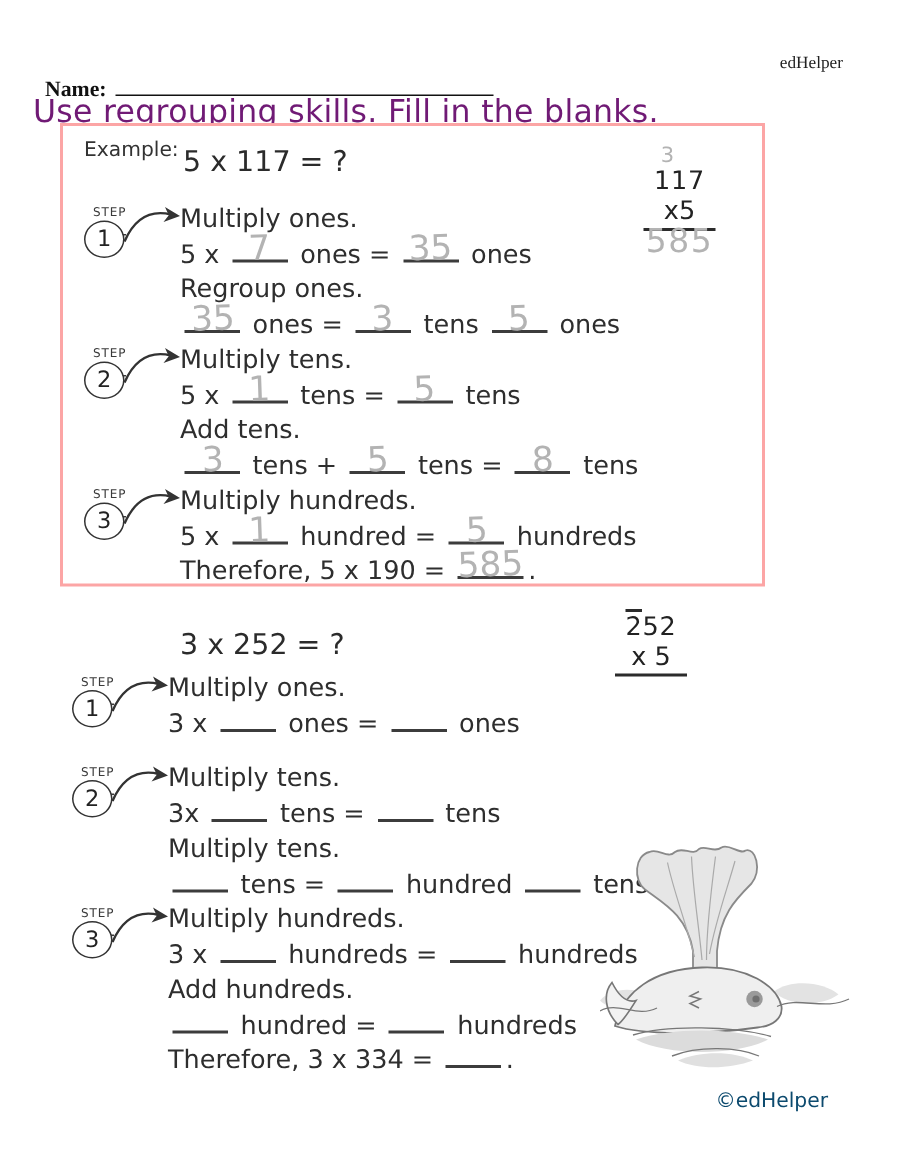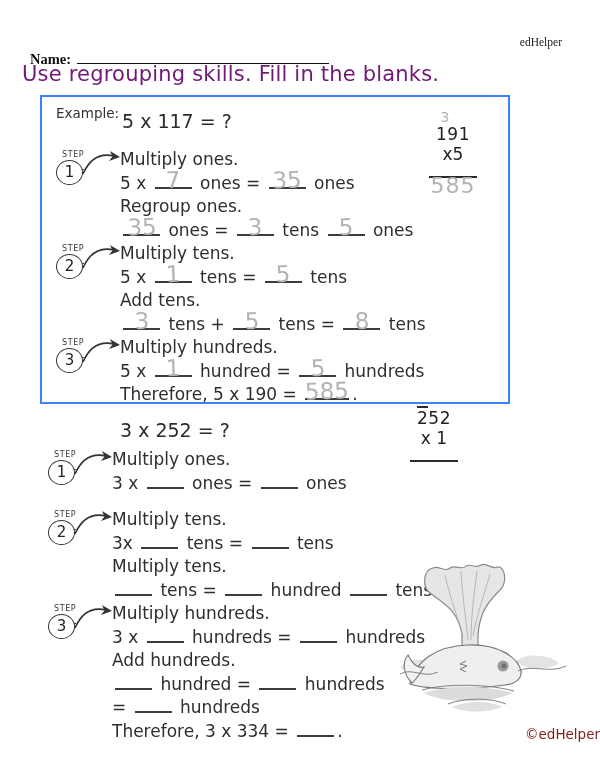--- a/index.html
+++ b/index.html
@@ -6,22 +6,22 @@
   #page{position:relative;width:600px;height:776px;background:#fff;overflow:hidden;
         font-family:"DejaVu Sans","Liberation Sans",sans-serif;color:#2e2e2e;border-radius:27px;}
 
   .brand{position:absolute;right:38px;top:36px;font-family:"Liberation Serif",serif;
          font-size:11.5px;color:#222;}
   .name-row{position:absolute;left:30px;top:49px;white-space:nowrap;}
   .name-label{font-family:Liberation Serif, serif;font-weight:bold;font-size:14.5px;color:#111;}
   .name-line{display:inline-block;width:252px;border-bottom:1.8px solid #111;height:12px;margin-left:6px;}
   .title{position:absolute;left:22px;top:62px;font-size:21px;color:#701a75;letter-spacing:0.2px;}
 
-  .example-box{position:absolute;left:40px;top:95px;width:466px;height:305px;
-               border:2px solid #3b82f6;background:#fff;}
+  .example-box{position:absolute;left:40px;top:82px;width:466px;height:305px;
+               border:2px solid #fca5a5;background:#fff;}
   .example-label{position:absolute;left:14px;top:8px;font-size:13.5px;color:#333;}
   .problem-heading{position:absolute;font-size:19px;color:#2b2b2b;}
   #example-problem{left:80px;top:13px;}
   #p2-problem{left:120px;top:419px;}
 
   .steps{position:absolute;}
   #example-steps{left:8px;top:51px;}
   #p2-steps{left:42px;top:448px;}
   #p2-steps .step-block:nth-child(2){margin-top:12px;}
 
@@ -37,48 +37,48 @@
   .wline{height:23.5px;line-height:23.5px;font-size:17px;white-space:nowrap;color:#2e2e2e;}
   .blank{display:inline-block;width:37px;border-bottom:2.2px solid #3c3c3c;position:relative;
          height:14px;margin:0 3px;vertical-align:baseline;}
   .answer{position:absolute;left:50%;bottom:-5px;transform:translateX(-50%) rotate(-2deg);
           color:#b3b3b3;font-size:23px;line-height:1;white-space:nowrap;}
 
   .vwork{position:absolute;width:48px;text-align:center;font-size:17px;color:#222;}
   #example-work{left:387px;top:14px;}
   .vwork .carry{color:#b3b3b3;font-size:14px;height:14px;line-height:13px;padding-right:16px;}
   .vwork .mcand{line-height:19px;letter-spacing:0.5px;}
-  .vwork .mline{border-bottom:2px solid #2b2b2b;line-height:20px;padding:0 3px 12px 3px;}
+  .vwork .mline{border-bottom:2px solid #2b2b2b;line-height:20px;padding:0 3px 1px 3px;}
   .vwork .result{color:#b3b3b3;font-size:22px;line-height:20px;margin-top:-2px;letter-spacing:1px;}
   #p2-work{left:410px;top:409px;}
   .ovl{border-top:2px solid #2b2b2b;}
 
   .whale{position:absolute;left:400px;top:562px;}
-  .footer-credit{position:absolute;left:477px;top:726px;font-size:13.5px;color:#7f1d1d;margin-left:48px;}
+  .footer-credit{position:absolute;left:477px;top:726px;font-size:13.5px;color:#0c4a6e;}
 </style>
 </head>
 <body>
 
 <div id="page">
 
   <div class="brand">edHelper</div>
 
   <div class="name-row">
     <span class="name-label">Name:</span><span class="name-line"></span>
   </div>
 
   <div class="title">Use regrouping skills. Fill in the blanks.</div>
 
   <div class="example-box">
     <div class="example-label">Example:</div>
     <div class="problem-heading" id="example-problem">5 x 117 = ?</div>
 
     <div class="vwork" id="example-work">
       <div class="carry">3</div>
-      <div class="mcand">191</div>
+      <div class="mcand">117</div>
       <div class="mline">x5</div>
       <div class="result">585</div>
     </div>
 
     <div class="steps" id="example-steps">
         <div class="step-block">
           <div class="marker">
             <span class="step-word">STEP</span>
             <span class="step-circle">1</span>
             <svg class="arrow" width="42" height="30" viewBox="0 0 42 30">
@@ -124,21 +124,21 @@
             <div class="wline"><span>Therefore, 5 x 190 = </span><span class="blank" style="width: 44px;"><span class="answer">585</span></span><span>.</span></div>
           </div>
         </div>
       </div>
   </div>
 
   <div class="problem-heading" id="p2-problem">3 x 252 = ?</div>
 
   <div class="vwork" id="p2-work">
     <div class="mcand"><span class="ovl">2</span><span>52</span></div>
-    <div class="mline">x 1</div>
+    <div class="mline">x 5</div>
   </div>
 
   <div class="steps" id="p2-steps">
       <div class="step-block">
         <div class="marker">
           <span class="step-word">STEP</span>
           <span class="step-circle">1</span>
           <svg class="arrow" width="42" height="30" viewBox="0 0 42 30">
             <path d="M2,26 Q12,3 33,8" fill="none" stroke="#333" stroke-width="1.6"></path>
             <path d="M39,9 L29,3 L31.5,8.5 L28,13 Z" fill="#333"></path>
@@ -172,21 +172,20 @@
           <svg class="arrow" width="42" height="30" viewBox="0 0 42 30">
             <path d="M2,26 Q12,3 33,8" fill="none" stroke="#333" stroke-width="1.6"></path>
             <path d="M39,9 L29,3 L31.5,8.5 L28,13 Z" fill="#333"></path>
           </svg>
         </div>
         <div class="lines">
           <div class="wline"><span>Multiply hundreds.</span></div>
           <div class="wline"><span>3 x </span><span class="blank"></span><span> hundreds = </span><span class="blank"></span><span> hundreds</span></div>
           <div class="wline"><span>Add hundreds.</span></div>
           <div class="wline"><span class="blank"></span><span> hundred = </span><span class="blank"></span><span> hundreds</span></div>
-          <div class="wline"><span>= </span><span class="blank"></span><span> hundreds</span></div>
           <div class="wline"><span>Therefore, 3 x 334 = </span><span class="blank"></span><span>.</span></div>
         </div>
       </div>
     </div>
 
   <svg class="whale" width="168" height="152" viewBox="0 0 168 152">
 
     <path d="M62,86 L62,72 C58,48 42,40 30,31 C22,25 23,8 33,6 C39,3 45,11 50,6 C55,2 62,9 66,4 C70,1 76,7 81,3 C86,0 93,8 97,5 C104,3 108,18 101,27 C90,38 80,48 78,72 L78,86 Z" fill="#e6e6e6" stroke="#8a8a8a" stroke-width="1.2"></path>
     <path d="M45,13 C49,32 57,52 63,76" fill="none" stroke="#aaaaaa" stroke-width="0.8"></path>
     <path d="M61,9 C62,32 66,56 68,78" fill="none" stroke="#aaaaaa" stroke-width="0.8"></path>

